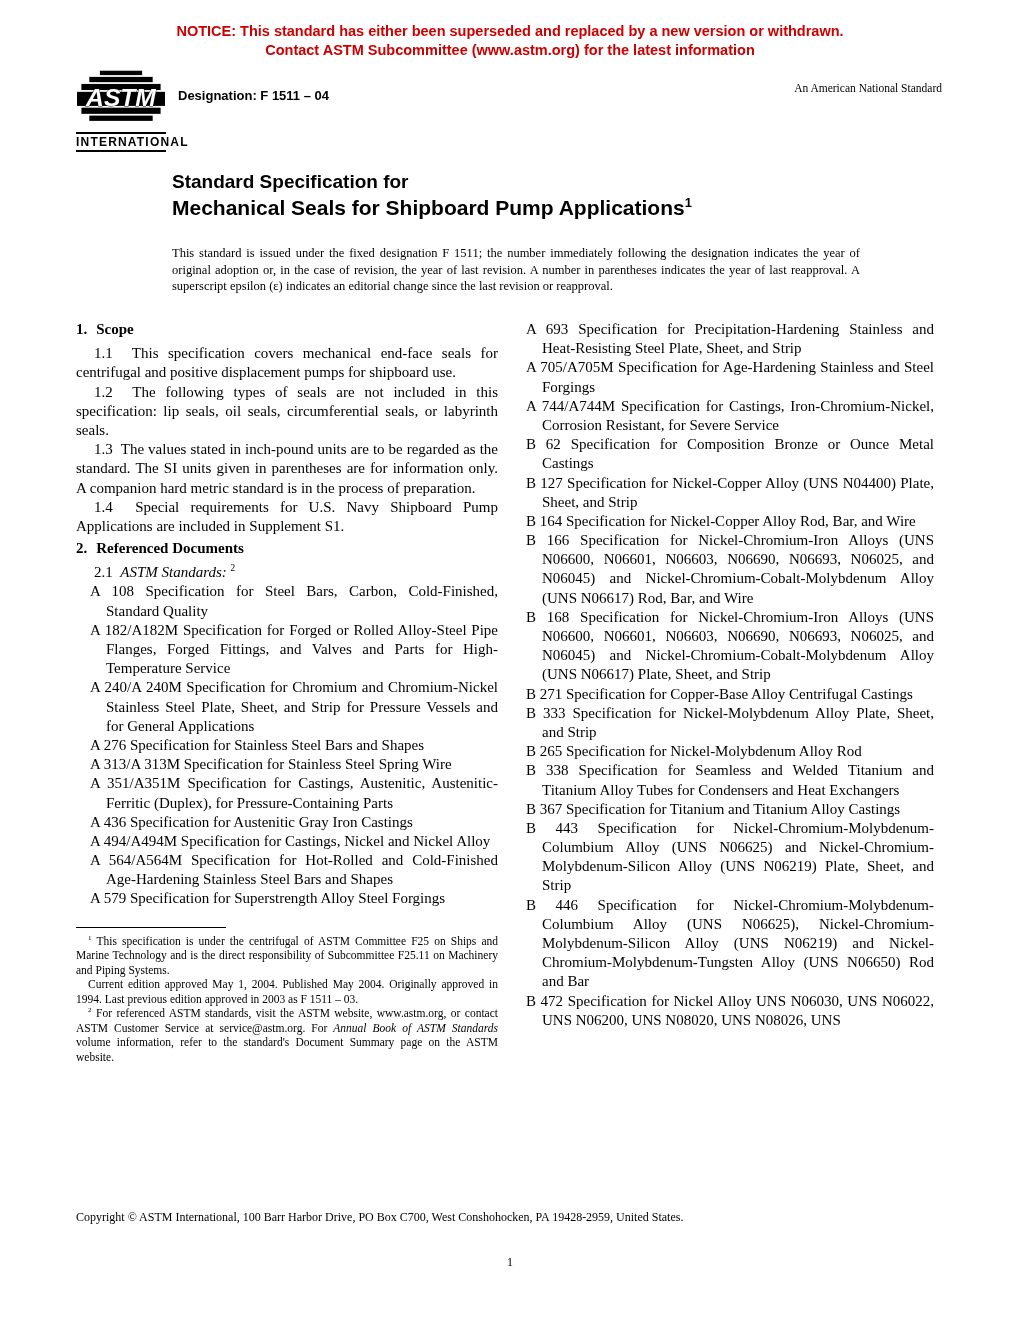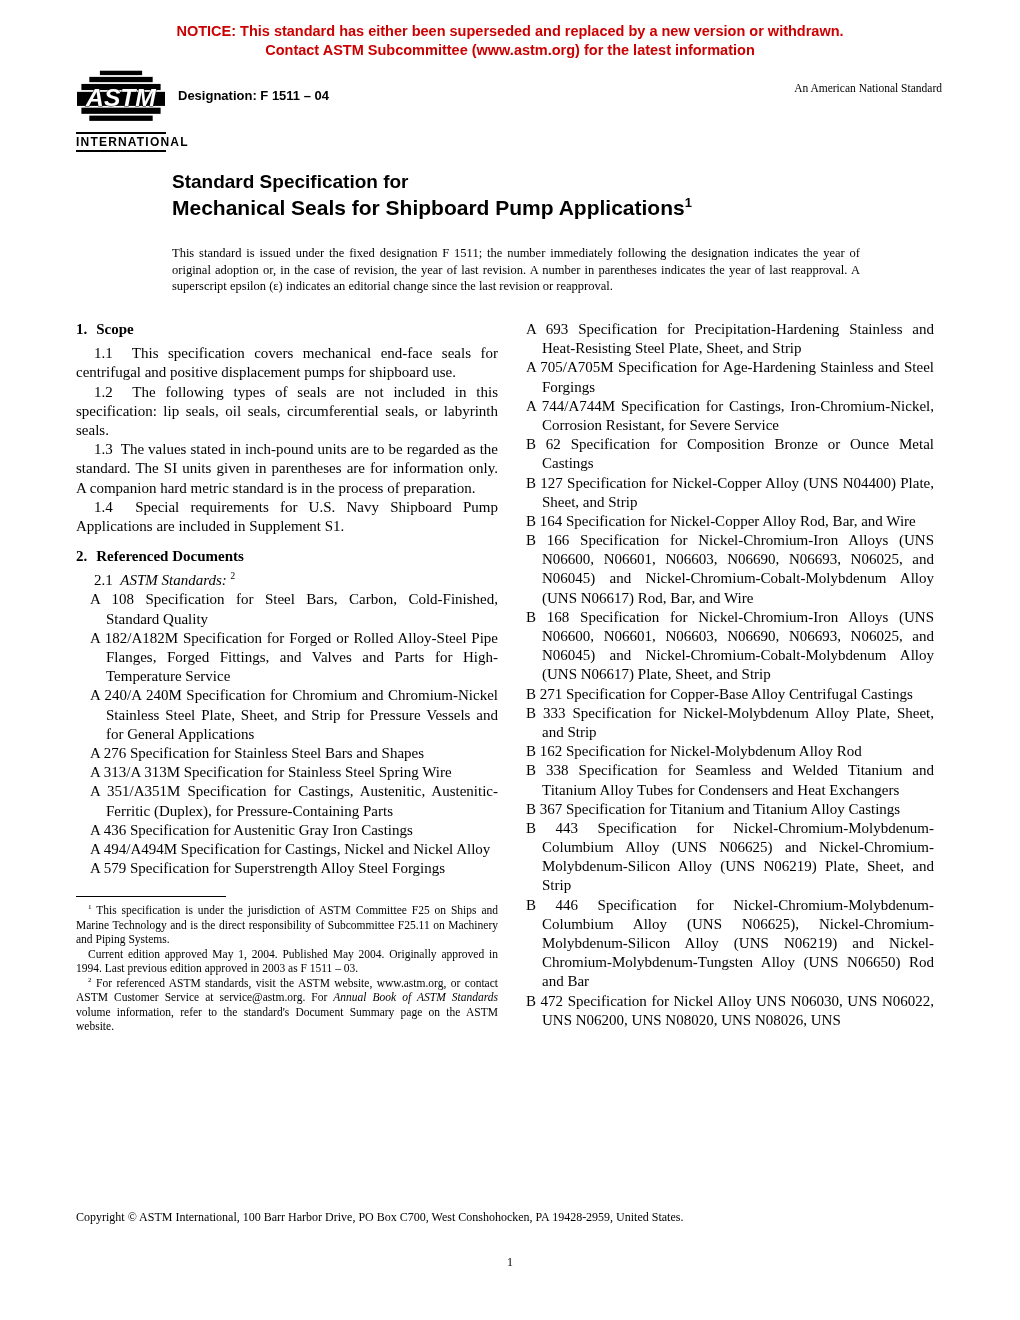--- a/index.html
+++ b/index.html
@@ -38,21 +38,21 @@
 
   .preamble {
     position:absolute; left:172px; top:245px; width:688px;
     font-size:12.5px; line-height:1.33; text-align:justify;
   }
 
   
   .columns { position:absolute; left:76px; top:320px; width:870px; display:flex; gap:14px; }
   .col { width:422px; font-size:15px; line-height:1.28; text-align:justify; hyphens:auto; }
   .sec-heading { font-weight:bold; text-align:left; margin:0 0 5px 0; }
-  .sec-heading.later { margin-top:11px; }
+  .sec-heading.later { margin-top:3px; }
   .sec-heading .num { margin-right:9px; }
   .para { text-indent:18px; }
   .sub { text-indent:18px; }
   .ref { padding-left:30px; text-indent:-16px; }
 
   
   .fn-block { margin-top:18px; }
   .fn-rule { width:150px; border-top:1px solid #000; margin-bottom:6px; }
   .footnote { font-size:11.5px; line-height:1.26; text-indent:12px; text-align:justify; }
 
@@ -125,29 +125,30 @@
           <p class="ref"><span>A 276</span> <span>Specification for Stainless Steel Bars and Shapes</span></p>
 
           <p class="ref"><span>A 313/A 313M</span> <span>Specification for Stainless Steel Spring Wire</span></p>
 
           <p class="ref"><span>A 351/A351M</span> <span>Specification for Castings, Austenitic, Austenitic-Ferritic (Duplex), for Pressure-Containing Parts</span></p>
 
           <p class="ref"><span>A 436</span> <span>Specification for Austenitic Gray Iron Castings</span></p>
 
           <p class="ref"><span>A 494/A494M</span> <span>Specification for Castings, Nickel and Nickel Alloy</span></p>
 
+          <p class="ref"><span>A 564/A564M</span> <span>Specification for Hot-Rolled and Cold-Finished Age-Hardening Stainless Steel Bars and Shapes</span></p>
 
           <p class="ref"><span>A 579</span> <span>Specification for Superstrength Alloy Steel Forgings</span></p>
         </div>
 
       <div class="fn-block">
         <div class="fn-rule"></div>
         <div>
 
-            <p class="footnote"><sup>1</sup> <span>This specification is under the jurisdiction of ASTM Committee F25 on Ships and Marine Technology and is the direct responsibility of Subcommittee F25.11 on Machinery and Piping Systems.</span><i></i><span></span></p>
+            <p class="footnote"><sup>1</sup> <span>This specification is under the centrifugal of ASTM Committee F25 on Ships and Marine Technology and is the direct responsibility of Subcommittee F25.11 on Machinery and Piping Systems.</span><i></i><span></span></p>
 
             <p class="footnote"><sup></sup> <span>Current edition approved May 1, 2004. Published May 2004. Originally approved in 1994. Last previous edition approved in 2003 as F 1511 – 03.</span><i></i><span></span></p>
 
             <p class="footnote"><sup>2</sup> <span>For referenced ASTM standards, visit the ASTM website, www.astm.org, or contact ASTM Customer Service at service@astm.org. For </span><i>Annual Book of ASTM Standards</i><span> volume information, refer to the standard's Document Summary page on the ASTM website.</span></p>
           </div>
       </div>
     </div>
 
     <div class="col">
       <div>
@@ -165,21 +166,21 @@
           <p class="ref"><span>B 164</span> <span>Specification for Nickel-Copper Alloy Rod, Bar, and Wire</span></p>
 
           <p class="ref"><span>B 166</span> <span>Specification for Nickel-Chromium-Iron Alloys (UNS N06600, N06601, N06603, N06690, N06693, N06025, and N06045) and Nickel-Chromium-Cobalt-Molybdenum Alloy (UNS N06617) Rod, Bar, and Wire</span></p>
 
           <p class="ref"><span>B 168</span> <span>Specification for Nickel-Chromium-Iron Alloys (UNS N06600, N06601, N06603, N06690, N06693, N06025, and N06045) and Nickel-Chromium-Cobalt-Molybdenum Alloy (UNS N06617) Plate, Sheet, and Strip</span></p>
 
           <p class="ref"><span>B 271</span> <span>Specification for Copper-Base Alloy Centrifugal Castings</span></p>
 
           <p class="ref"><span>B 333</span> <span>Specification for Nickel-Molybdenum Alloy Plate, Sheet, and Strip</span></p>
 
-          <p class="ref"><span>B 162</span> <span>Specification for Nickel-Molybdenum Alloy Rod</span></p>
+          <p class="ref"><span>B 265</span> <span>Specification for Nickel-Molybdenum Alloy Rod</span></p>
 
           <p class="ref"><span>B 338</span> <span>Specification for Seamless and Welded Titanium and Titanium Alloy Tubes for Condensers and Heat Exchangers</span></p>
 
 
           <p class="ref"><span>B 367</span> <span>Specification for Titanium and Titanium Alloy Castings</span></p>
 
           <p class="ref"><span>B 443</span> <span>Specification for Nickel-Chromium-Molybdenum-Columbium Alloy (UNS N06625) and Nickel-Chromium-Molybdenum-Silicon Alloy (UNS N06219) Plate, Sheet, and Strip</span></p>
 
           <p class="ref"><span>B 446</span> <span>Specification for Nickel-Chromium-Molybdenum-Columbium Alloy (UNS N06625), Nickel-Chromium-Molybdenum-Silicon Alloy (UNS N06219) and Nickel-Chromium-Molybdenum-Tungsten Alloy (UNS N06650) Rod and Bar</span></p>
 

